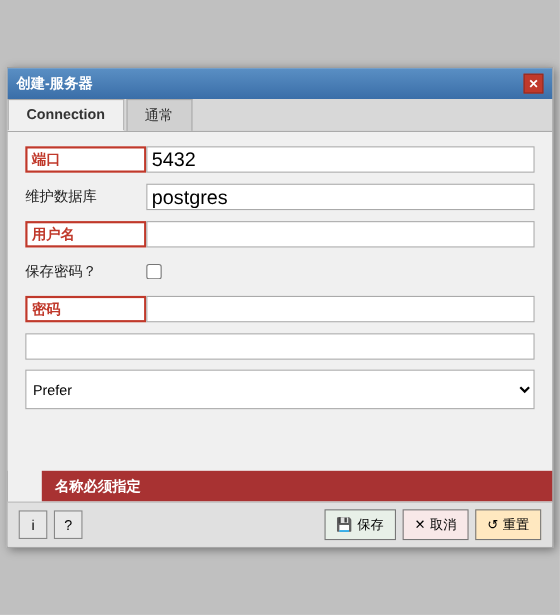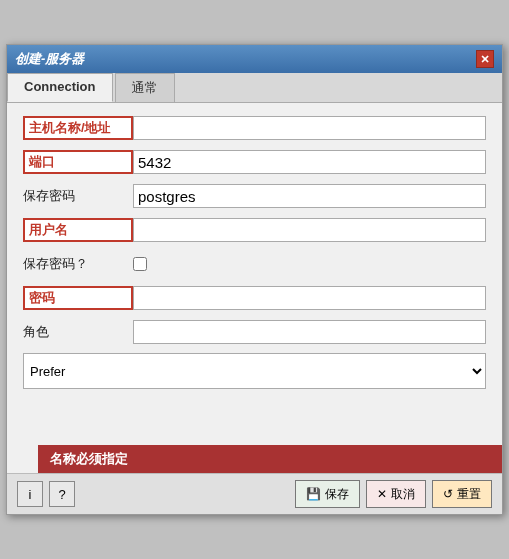--- a/index.html
+++ b/index.html
@@ -25,21 +25,20 @@
       padding: 4px 8px;
       display: flex;
       align-items: center;
       justify-content: space-between;
       height: 28px;
     }
     .titlebar-title {
       font-weight: bold;
       font-size: 13px;
       color: white;
-      font-style: italic;
     }
     .titlebar-close {
       background: #c0392b;
       border: 1px solid #922b21;
       color: white;
       width: 18px;
       height: 18px;
       cursor: pointer;
       display: flex;
       align-items: center;
@@ -88,21 +87,21 @@
       padding: 1px 4px;
       background: white;
       color: #c0392b;
       font-weight: bold;
     }
     .form-input {
       flex: 1;
       height: 24px;
       border: 1px solid #aaa;
       padding: 2px 4px;
-      font-size: 15px;
+      font-size: 18px;
       background: white;
     }
     .form-select {
       flex: 1;
       height: 36px;
       border: 1px solid #aaa;
       padding: 2px 2px;
       font-size: 13px;
       background: white;
     }
@@ -191,32 +190,28 @@
     <div class="titlebar-close">✕</div>
   </div>
 
   <div class="tabs">
     <div class="tab active">Connection</div>
     <div class="tab">通常</div>
   </div>
 
   <div class="content">
 
-    <div class="form-row">
-      <span class="form-label required">主机名称/地址</span>
-      <input class="form-input" type="text" value="" style="">
-    </div>
 
     <div class="form-row">
       <span class="form-label required">端口</span>
       <input class="form-input" type="text" value="5432" style="">
     </div>
 
     <div class="form-row">
-      <span class="form-label">保存密码</span>
+      <span class="form-label">维护数据库</span>
       <input class="form-input" type="text" value="postgres" style="">
     </div>
 
     <div class="form-row">
       <span class="form-label required">用户名</span>
       <input class="form-input" type="text" style="">
     </div>
 
     <div class="form-row">
       <span class="form-label">保存密码？</span>
@@ -224,21 +219,20 @@
         <input type="checkbox" class="form-checkbox" style="">
       </div>
     </div>
 
     <div class="form-row">
       <span class="form-label required">密码</span>
       <input class="form-input" type="password" style="">
     </div>
 
     <div class="form-row">
-      <span class="form-label">角色</span>
       <input class="form-input" type="text" style="">
     </div>
 
     <div class="form-row">
       <select class="form-select">
         <option>Allow</option>
         <option>Disable</option>
         <option selected="">Prefer</option>
         <option>Require</option>
         <option>Verify-CA</option>

